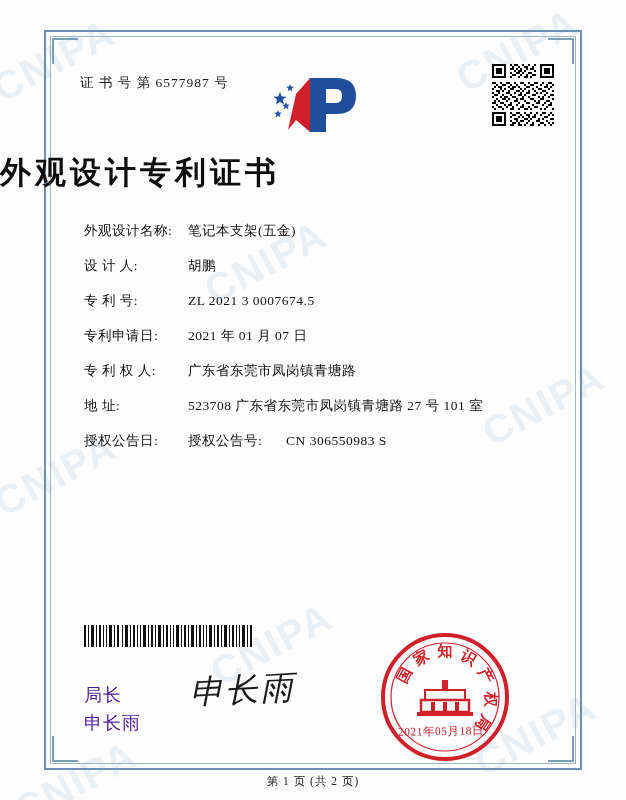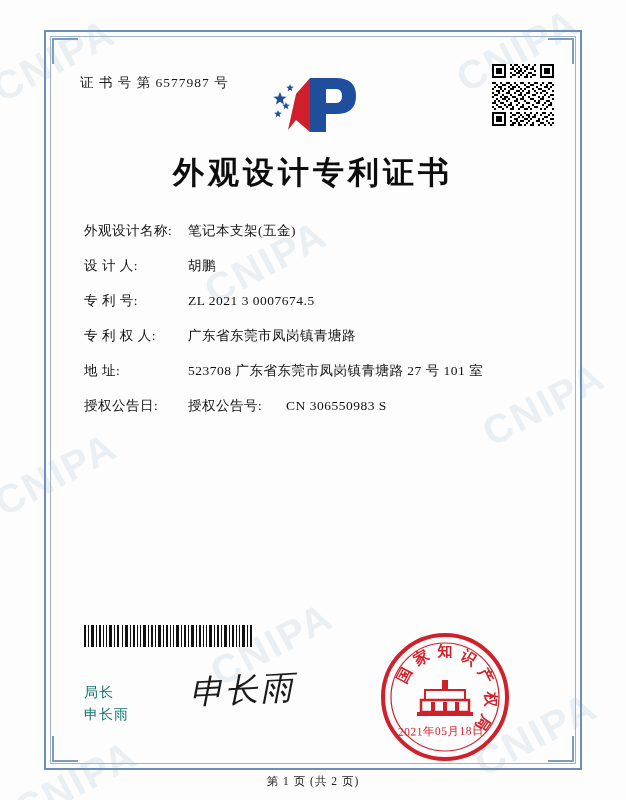--- a/index.html
+++ b/index.html
@@ -101,21 +101,21 @@
     width: 96px;
     height: 62px;
   }
 
   
   .title {
     position: absolute;
     left: 0;
     top: 152px;
     width: 626px;
-    text-align: center;
+    text-align: left;
     font-size: 31px;
     font-weight: bold;
     letter-spacing: 4px;
     color: #0d0d0d;
     font-family: Liberation Serif, serif;
   }
 
   
   .fields {
     position: absolute;
@@ -177,22 +177,22 @@
     top: 625px;
     width: 168px;
     height: 22px;
   }
 
   
   .sig-label {
     position: absolute;
     left: 84px;
     top: 682px;
-    font-size: 14px;
-    color: #0f766e;
+    font-size: 18px;
+    color: #4c1d95;
     letter-spacing: 1px;
     line-height: 1.55;
   }
   .sig-script {
     position: absolute;
     left: 190px;
     top: 668px;
     font-size: 33px;
     color: #1b1b1b;
     font-family: "DejaVu Serif", serif;
@@ -488,20 +488,24 @@
     </div>
     <div class="frow">
       <div class="flabel">设 计 人:</div>
       <div class="fvalue">胡鹏</div>
     </div>
     <div class="frow">
       <div class="flabel">专 利 号:</div>
       <div class="fvalue">ZL 2021 3 0007674.5</div>
     </div>
     <div class="frow">
+      <div class="flabel">专利申请日:</div>
+      <div class="fvalue">2021 年 01 月 07 日</div>
+    </div>
+    <div class="frow">
       <div class="flabel">专 利 权 人:</div>
       <div class="fvalue">广东省东莞市凤岗镇青塘路</div>
     </div>
     <div class="frow">
       <div class="flabel">地 址:</div>
       <div class="fvalue">523708 广东省东莞市凤岗镇青塘路 27 号 101 室</div>
     </div>
     <div class="frow two">
       <div class="flabel">授权公告日:</div>
       <div class="fsecond-label">授权公告号:</div>

